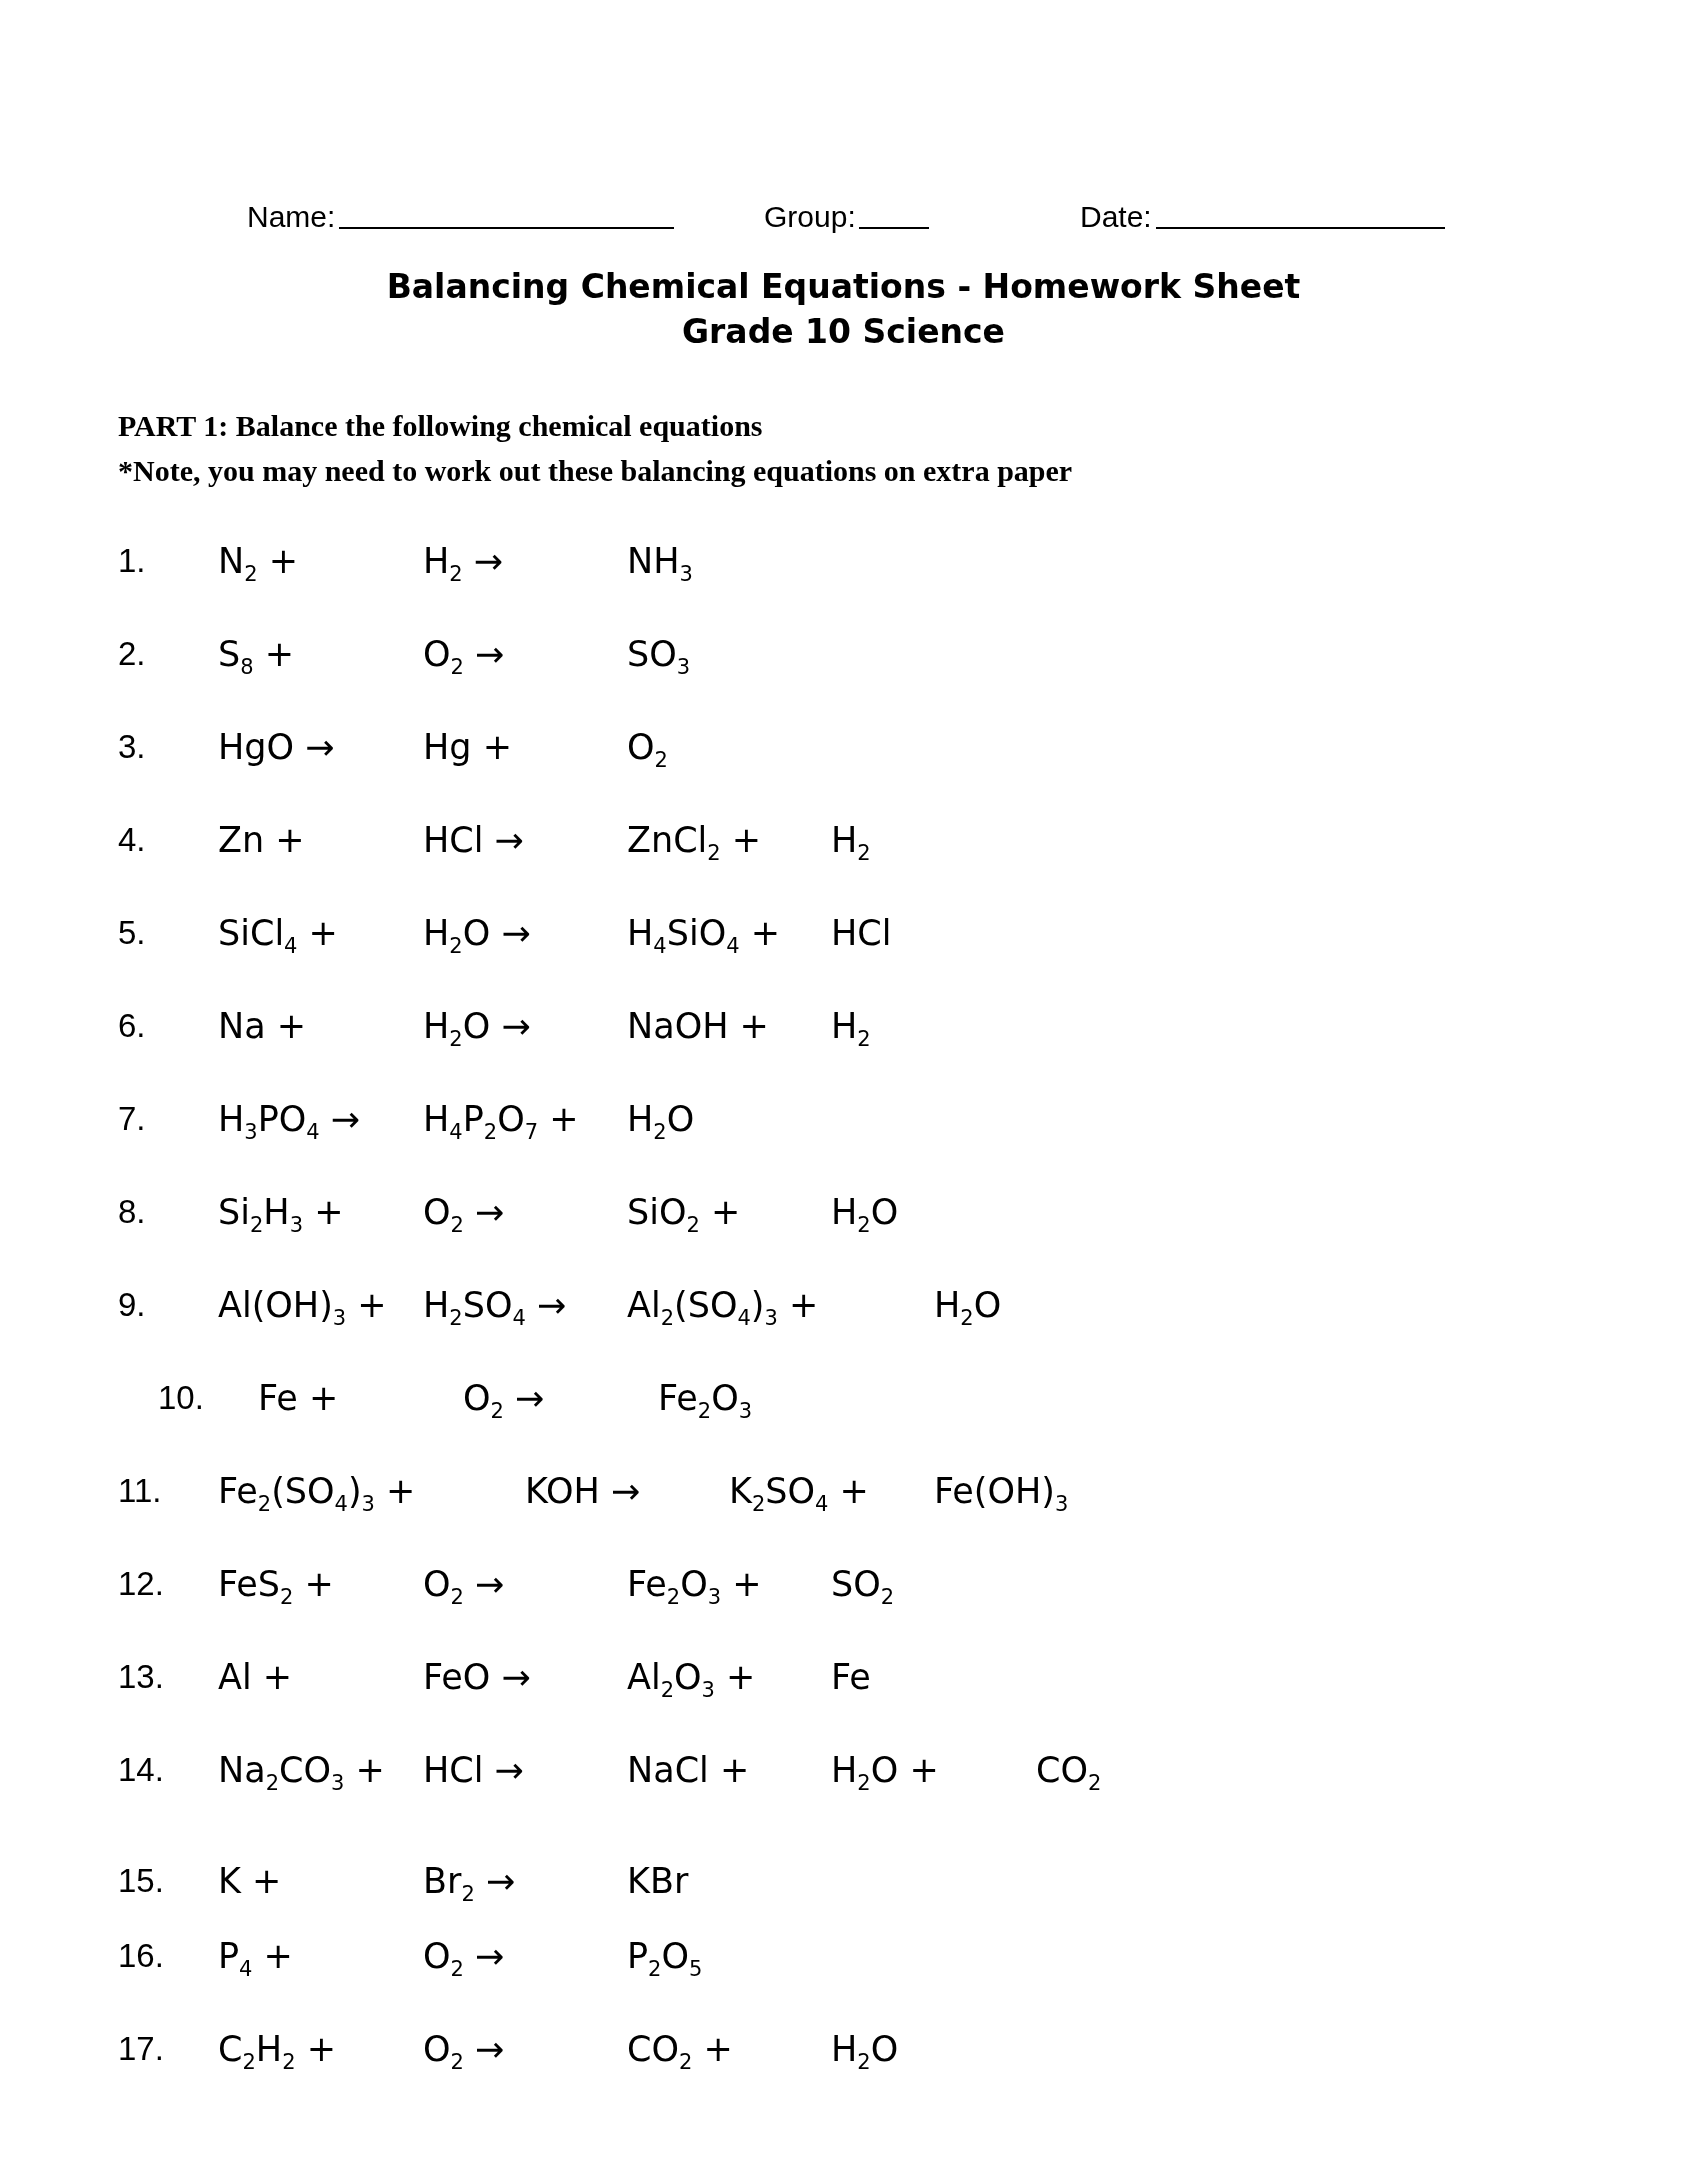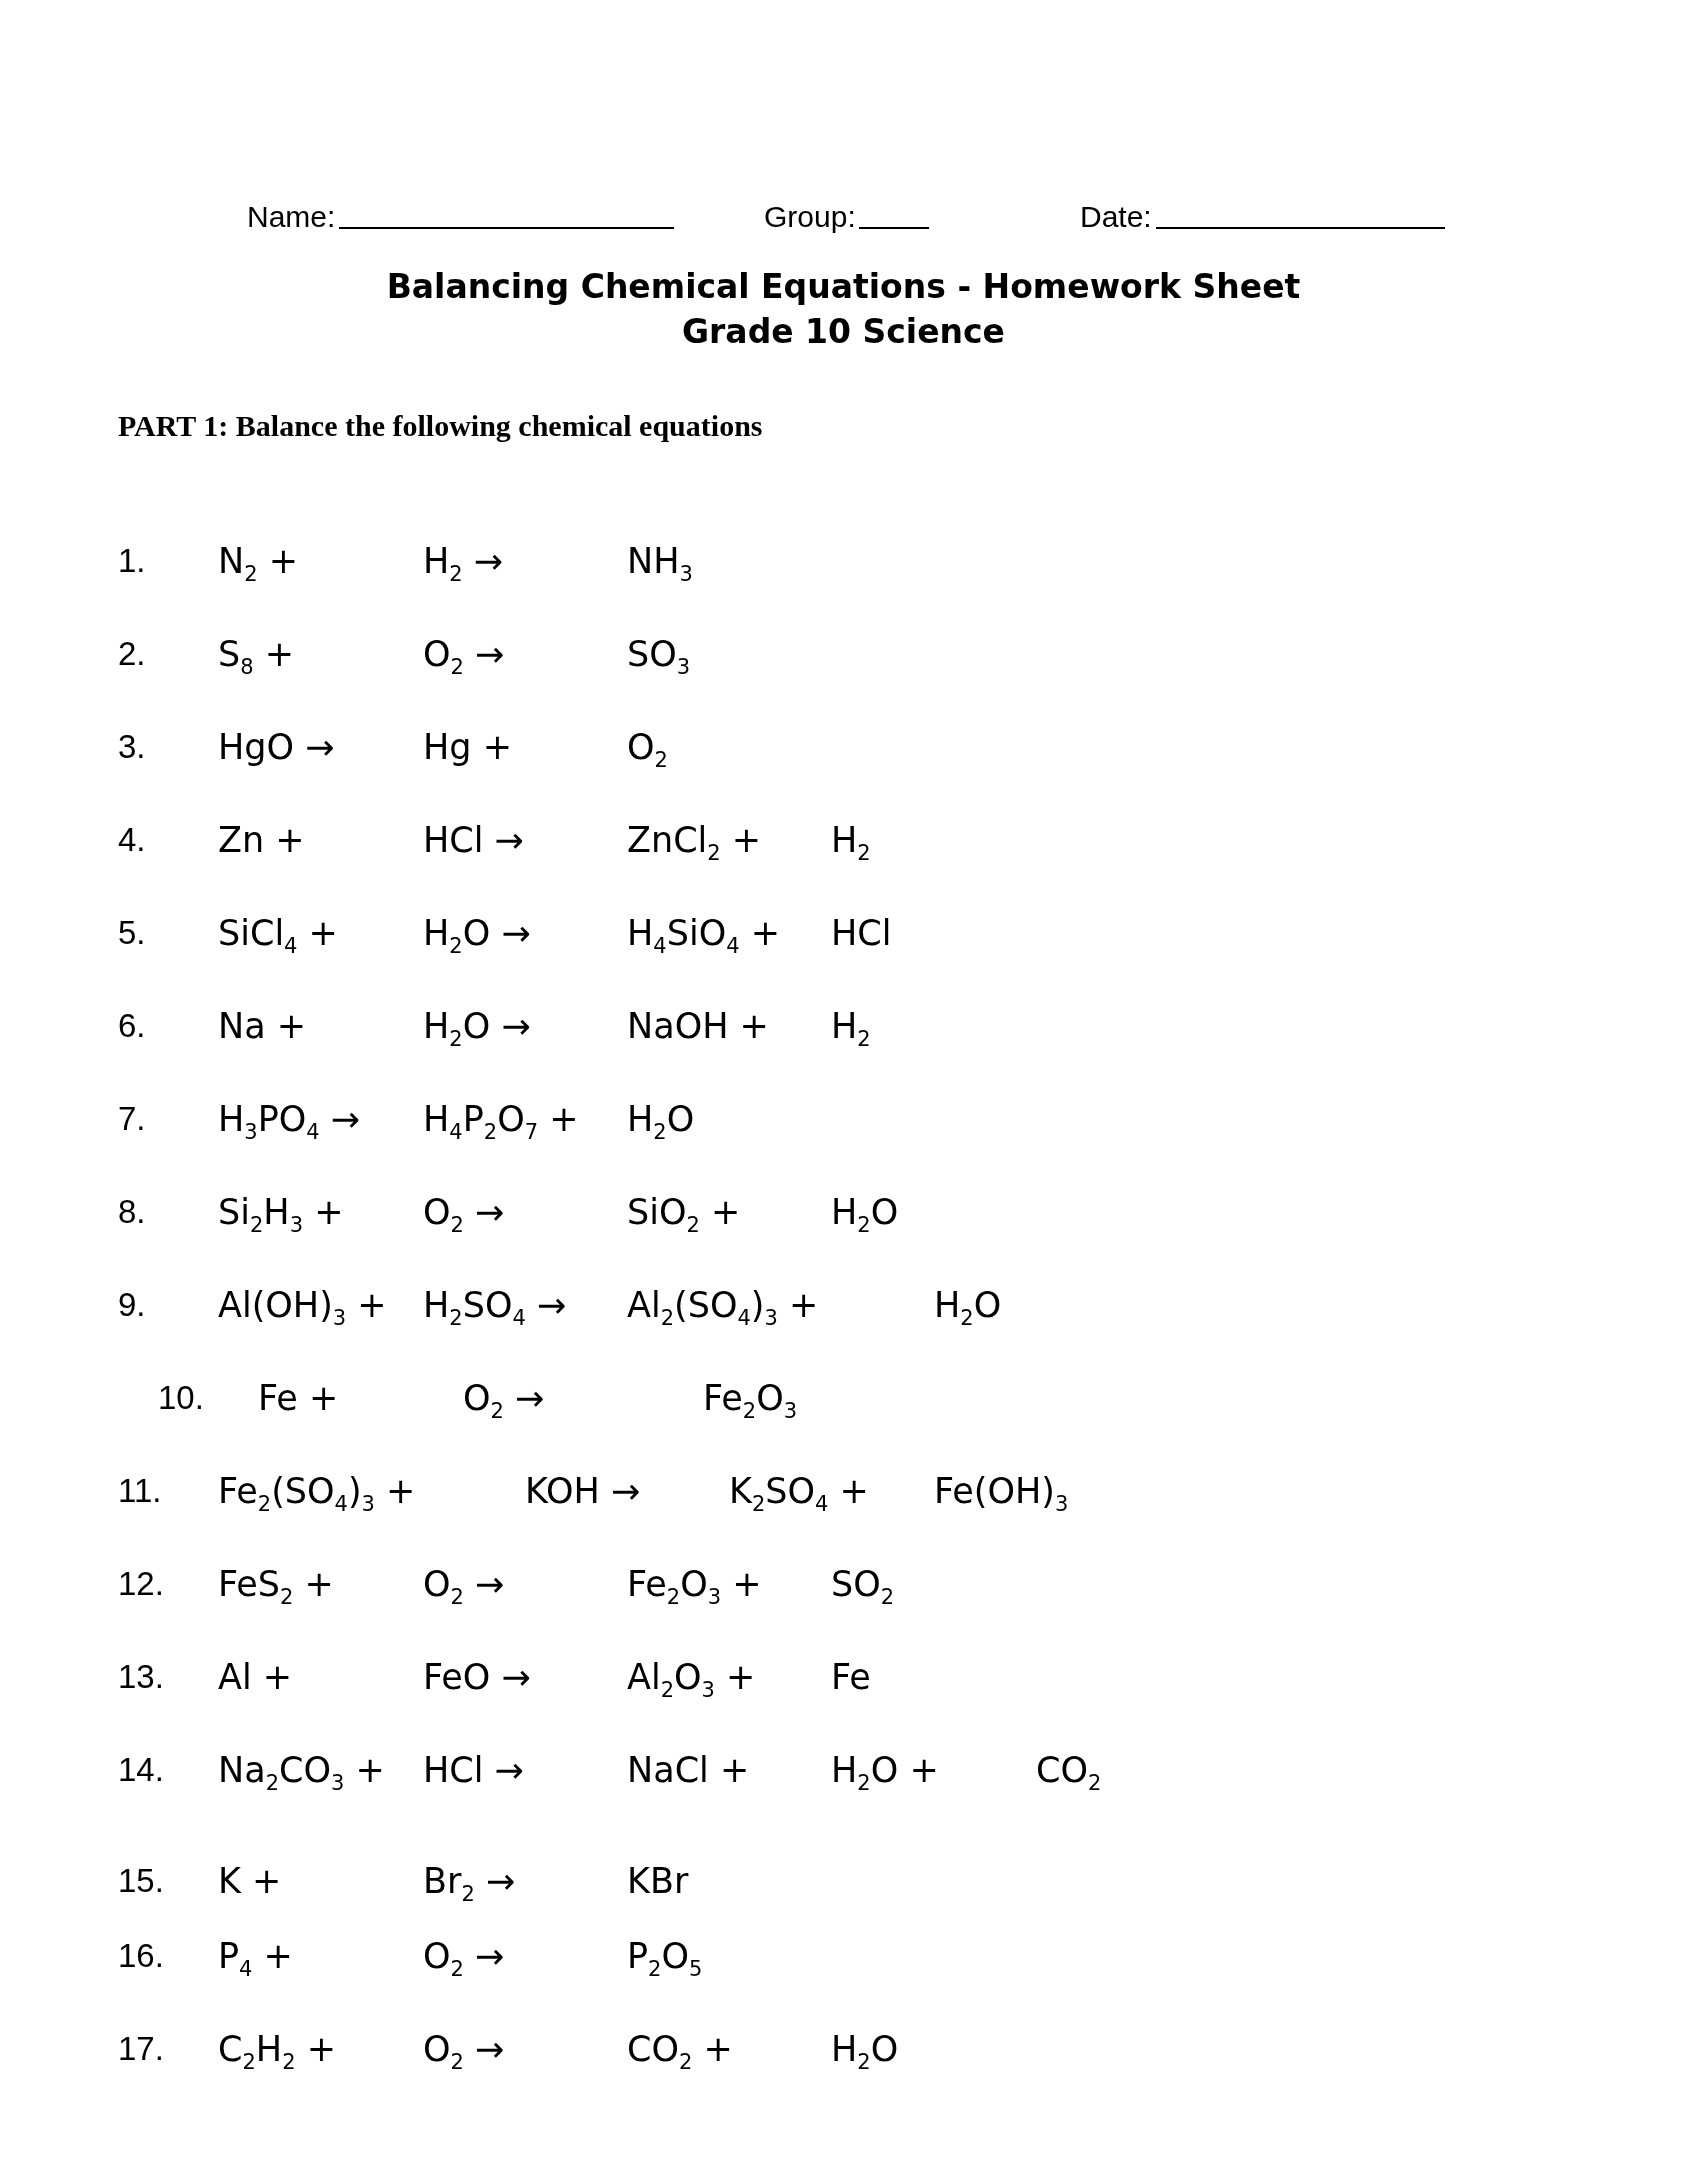--- a/index.html
+++ b/index.html
@@ -72,20 +72,21 @@
   <span class="hline" style="left:1156px; width:289px"></span>
 </div>
 
 <div class="title">
   <div>Balancing Chemical Equations - Homework Sheet</div>
   <div>Grade 10 Science</div>
 </div>
 
 <div class="part">
   <div>PART 1: Balance the following chemical equations</div>
+  <div>*Note, you may need to work out these balancing equations on extra paper</div>
 </div>
 
 <div id="equations">
     <div class="eq-row" style="top: 540px;">
       <span class="eq-num">1.</span>
       <span class="eq-term" style="left: 218px;">N<sub>2</sub> +</span>
       <span class="eq-term" style="left: 423px;">H<sub>2</sub> →</span>
       <span class="eq-term" style="left: 627px;">NH<sub>3</sub></span>
     </div>
     <div class="eq-row" style="top: 633px;">
@@ -138,21 +139,21 @@
       <span class="eq-num">9.</span>
       <span class="eq-term" style="left: 218px;">Al(OH)<sub>3</sub> +</span>
       <span class="eq-term" style="left: 423px;">H<sub>2</sub>SO<sub>4</sub> →</span>
       <span class="eq-term" style="left: 627px;">Al<sub>2</sub>(SO<sub>4</sub>)<sub>3</sub> +</span>
       <span class="eq-term" style="left: 934px;">H<sub>2</sub>O</span>
     </div>
     <div class="eq-row" style="top: 1377px; margin-left: 40px;">
       <span class="eq-num">10.</span>
       <span class="eq-term" style="left: 218px;">Fe +</span>
       <span class="eq-term" style="left: 423px;">O<sub>2</sub> →</span>
-      <span class="eq-term" style="left: 663px;">Fe<sub>2</sub>O<sub>3</sub></span>
+      <span class="eq-term" style="left: 618px;">Fe<sub>2</sub>O<sub>3</sub></span>
     </div>
     <div class="eq-row" style="top: 1470px;">
       <span class="eq-num">11.</span>
       <span class="eq-term" style="left: 218px;">Fe<sub>2</sub>(SO<sub>4</sub>)<sub>3</sub> +</span>
       <span class="eq-term" style="left: 525px;">KOH →</span>
       <span class="eq-term" style="left: 729px;">K<sub>2</sub>SO<sub>4</sub> +</span>
       <span class="eq-term" style="left: 934px;">Fe(OH)<sub>3</sub></span>
     </div>
     <div class="eq-row" style="top: 1563px;">
       <span class="eq-num">12.</span>

